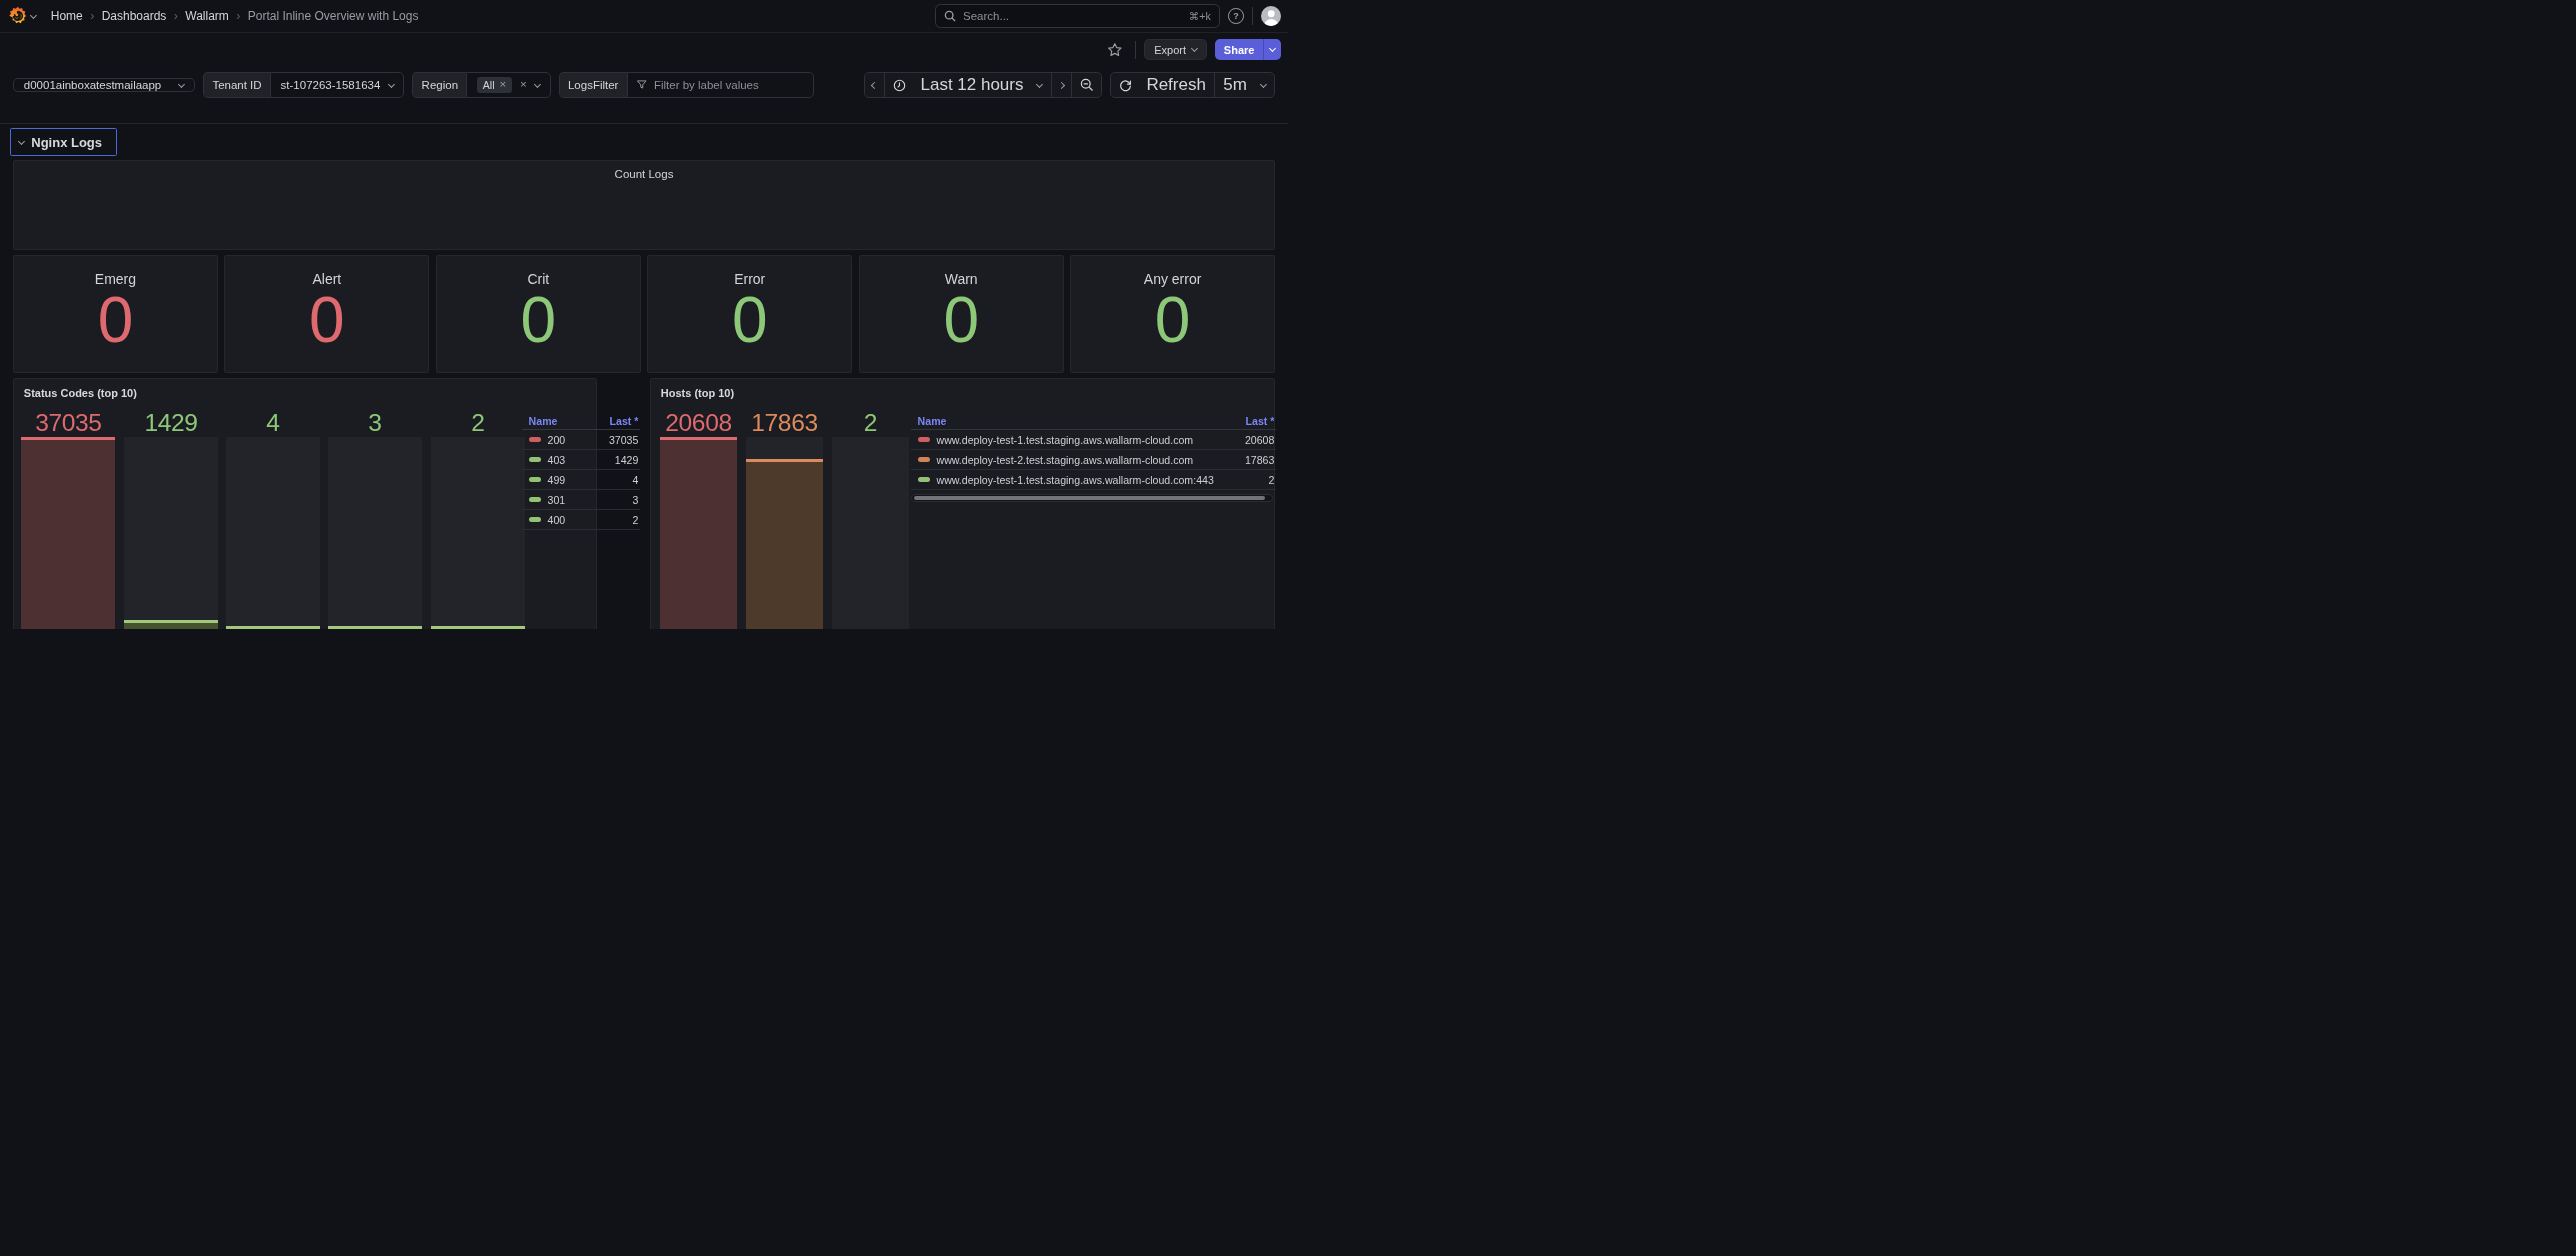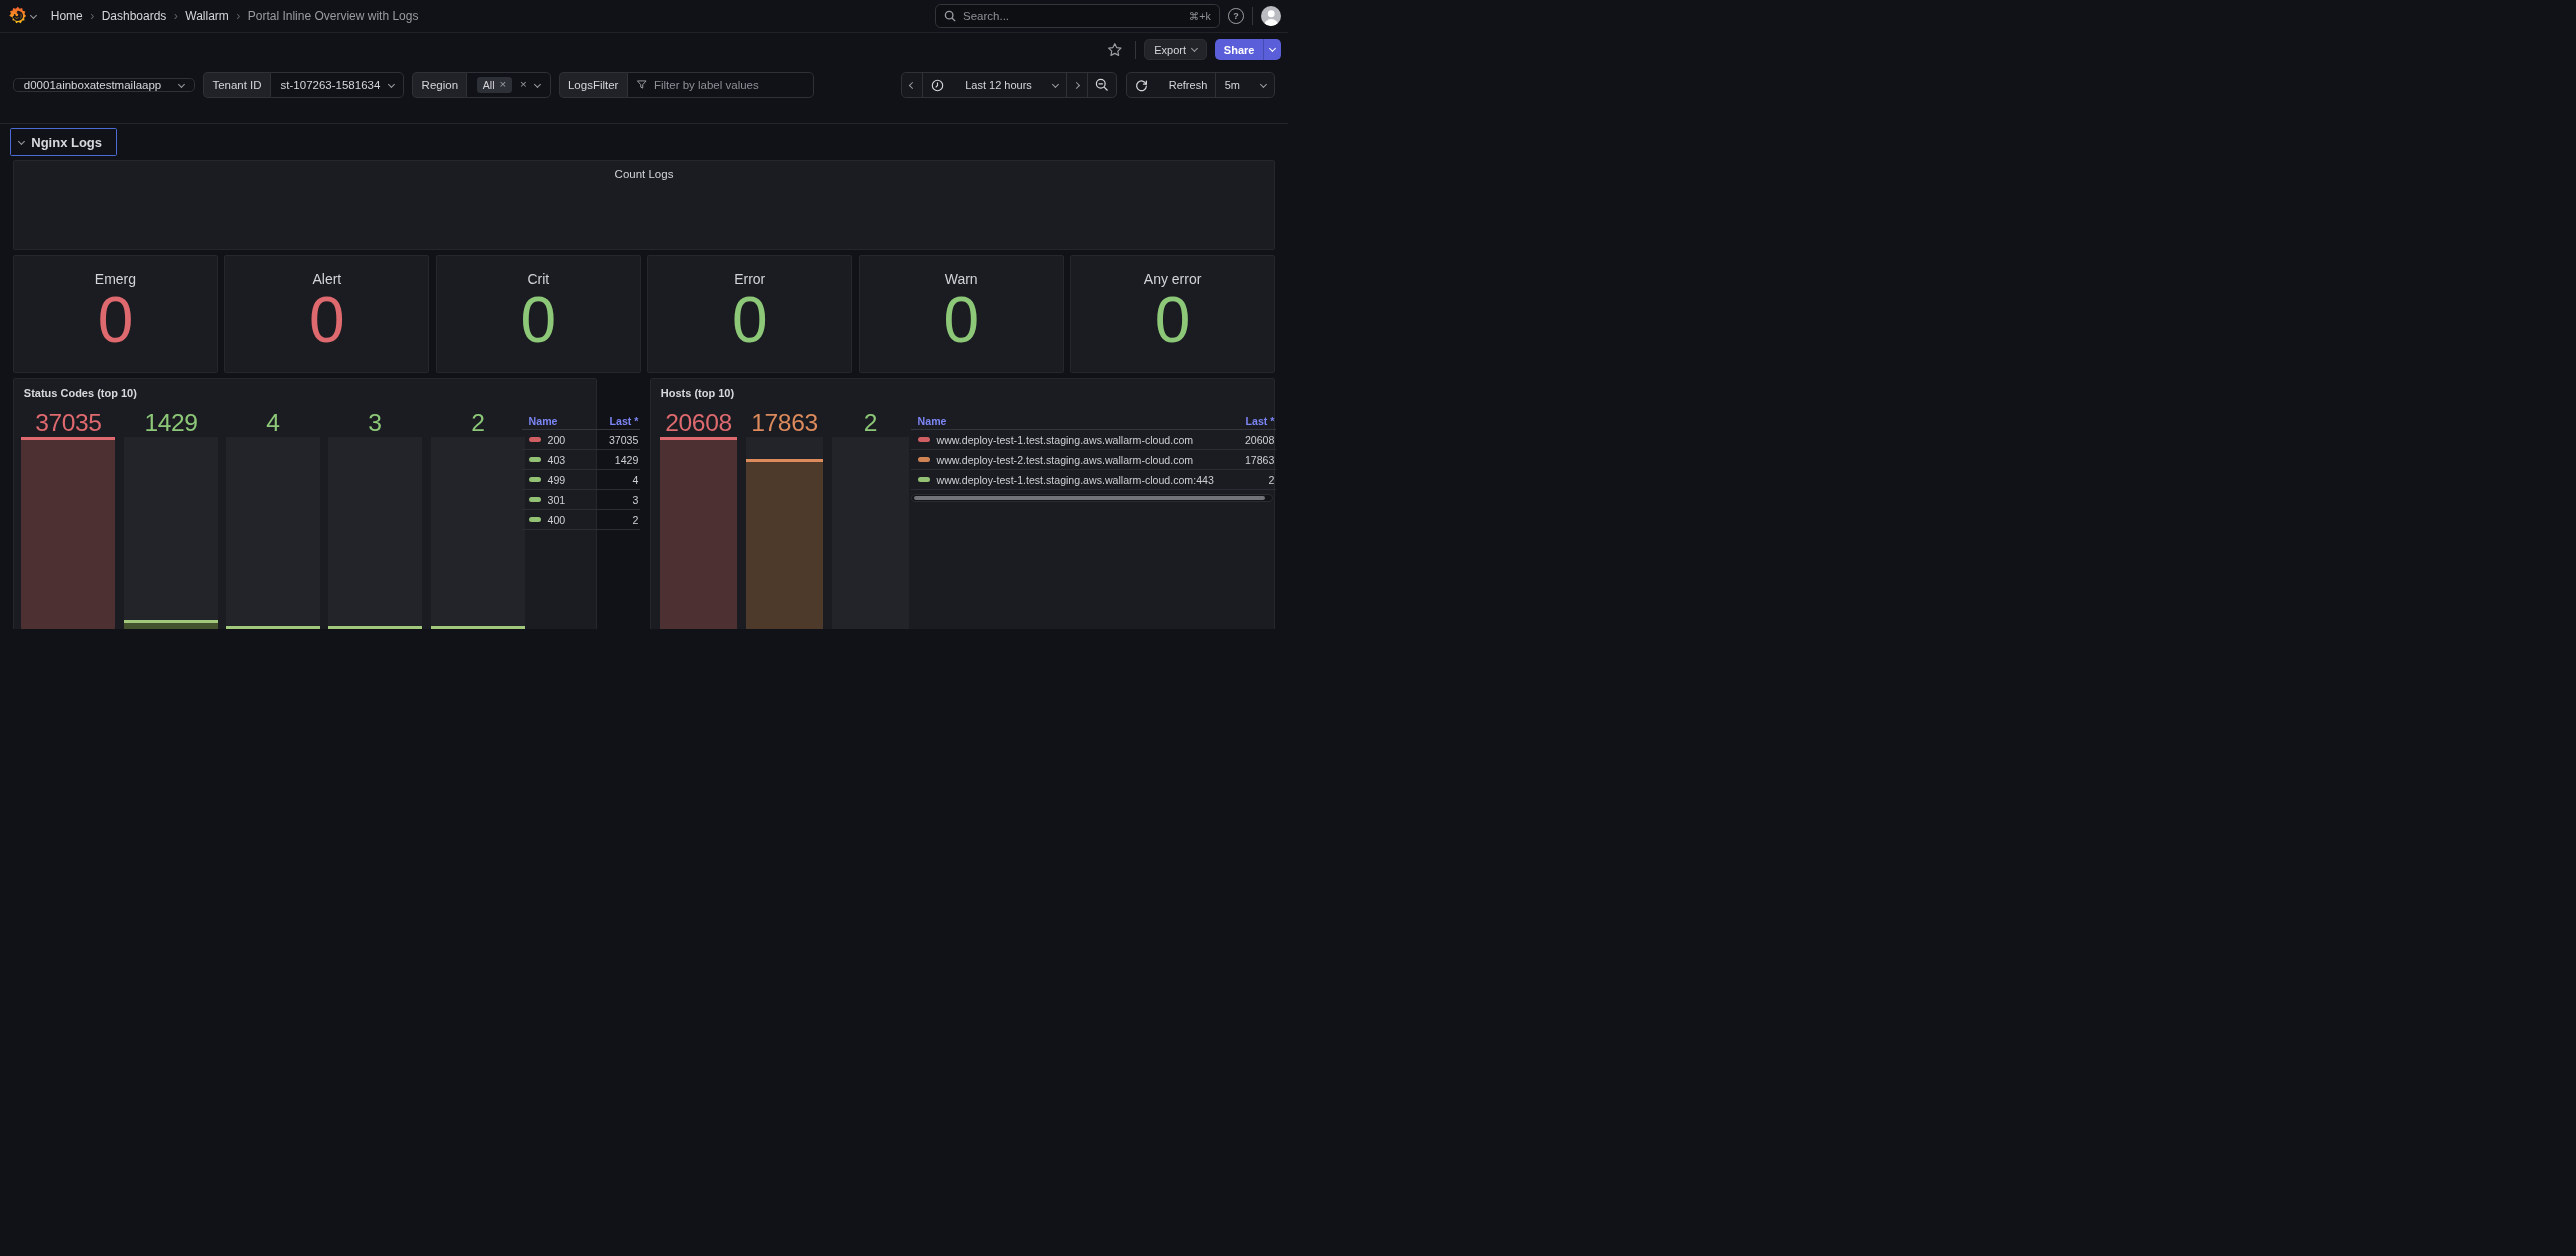--- a/index.html
+++ b/index.html
@@ -66,21 +66,21 @@
     display:flex; align-items:center; gap:4.9px; color:#d5d6da; }
   .xmark { color:#9a9ca3; font-size:11.5px; line-height:1; }
   .filter-input { background:#111217; border:0.8px solid #2f3138; border-radius:0 4.9px 4.9px 0;
     display:flex; align-items:center; gap:6.6px; padding:0 8.2px; width:187px; height:26px; }
   .filter-input input { flex:1; background:transparent; border:0; outline:none;
     color:#c9cad0; font-size:11.5px; font-family:inherit; }
   .filter-input input::placeholder { color:#8e8f97; }
   .timegroup { display:flex; height:26px; border:0.8px solid #2f3138; border-radius:4.9px;
     background:#17181d; overflow:hidden; margin-left:auto; }
   .timegroup.second { margin-left:0;justify-content:center; }
-  .tseg { display:flex; align-items:center; gap:21px; padding:0 8.2px; font-size:11px;
+  .tseg { display:flex; align-items:center; gap:14px; padding:0 8.2px; font-size:17px;
     color:#d5d6da; border-right:0.8px solid #2f3138; }
   .tseg:last-child { border-right:0; }
   .tseg.narrow { padding:0 7.4px; }
 
   .page-div { position:absolute; top:123px; left:0; right:0; height:0.8px; background:#24262b; }
 
   
   .rowheader { position:absolute; top:128px; left:9.8px; height:28px; width:107px;
     border:1.6px solid #4a6cd4; border-radius:1.6px; display:flex; align-items:center;
     gap:7.4px; padding:0 8.2px; background:#111217; }

